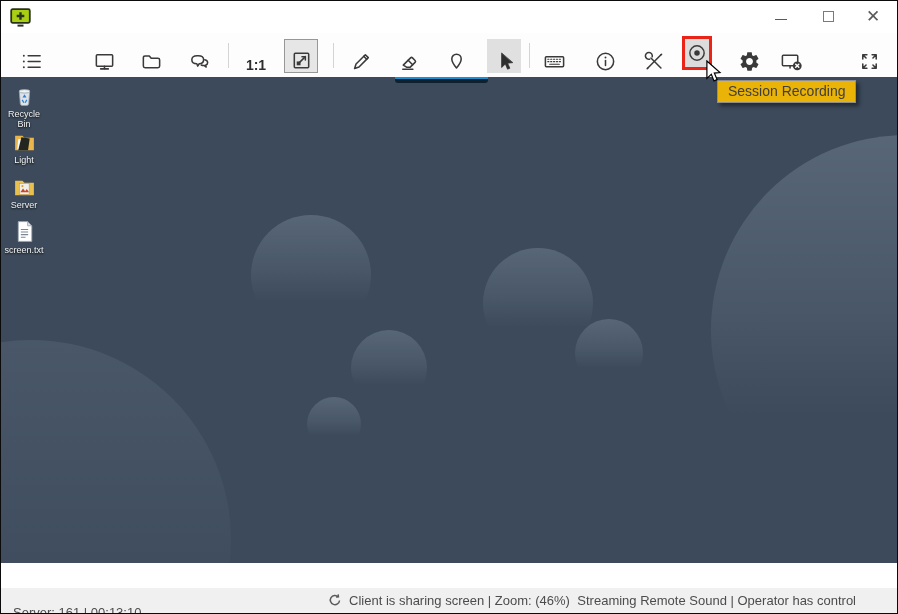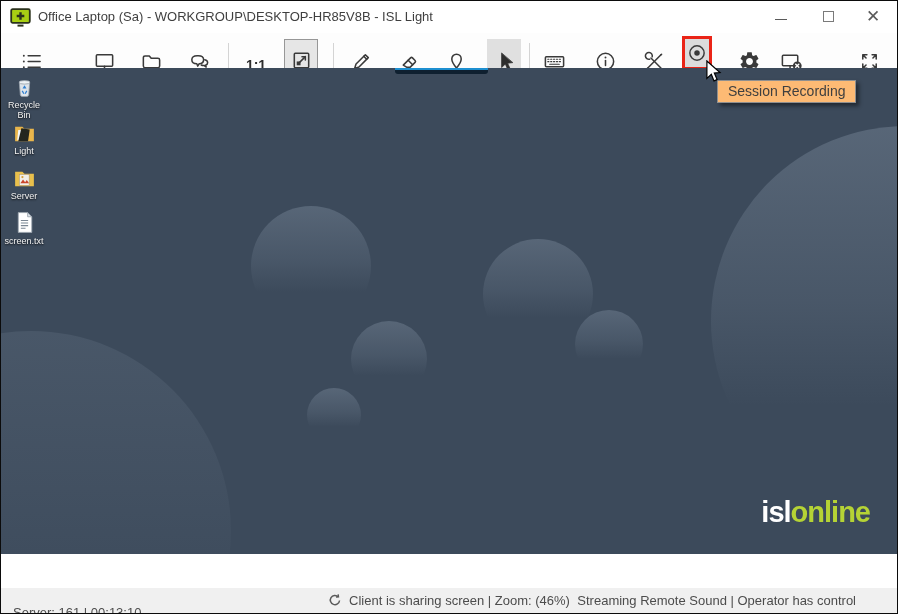--- a/index.html
+++ b/index.html
@@ -21,54 +21,53 @@
   .tbtn { position:absolute; top:6px; width:34px; height:34px; display:flex; align-items:flex-end; justify-content:center; background:transparent; border:none; }
   .tbtn svg { width:23px; height:23px; stroke:#3a3a3a; fill:none; stroke-width:1.6; stroke-linecap:round; stroke-linejoin:round; }
   .tbtn.selected { background:#e0e0e0; }
   .tbtn.selected-bordered { background:#e6e6e6; border:1px solid #979797; }
   .tb-sep { position:absolute; top:10px; width:1px; height:25px; background:#d4d4d4; }
   .ratio-label { font-size:14px; font-weight:bold; color:#2d2d2d; letter-spacing:0; }
   .tbtn-record { position:absolute; left:681px; top:3px; width:30px; height:34px; border:3px solid #ea2417; background:#dcdcdc; display:flex; align-items:center; justify-content:center; }
   .tbtn-record svg { width:22px; height:22px; stroke:#3a3a3a; fill:none; stroke-width:1.6; }
 
   
-  .desktop { position:absolute; left:0; top:67px; width:896px; height:486px; background:#3c4a5b; overflow:hidden; }
+  .desktop { position:absolute; left:0; top:76px; width:896px; height:486px; background:#3c4a5b; overflow:hidden; }
   .bubble { position:absolute; border-radius:50%;
     background:linear-gradient(to bottom, rgba(186,202,220,0.22) 0%, rgba(186,202,220,0.10) 45%, rgba(186,202,220,0.0) 72%); }
   .bubble.faint { background:linear-gradient(to bottom, rgba(186,202,220,0.10) 0%, rgba(186,202,220,0.04) 45%, rgba(186,202,220,0.0) 72%); }
   .tab-handle { position:absolute; left:394px; top:0; width:93px; height:6px; background:#0f2030; border-top:2px solid #1d8fd0; border-radius:0 0 3px 3px; }
   .dicon { position:absolute; left:1px; width:44px; text-align:center; }
   .dicon svg { width:25px; height:25px; display:block; margin:0 auto; }
   .dicon .dlabel { display:block; margin-top:1px; font-size:9px; color:#f2f2f2; text-shadow:0 1px 2px rgba(0,0,0,0.9); line-height:10px; }
   .logo { position:absolute; right:27px; top:428px; font-size:29px; font-weight:bold; letter-spacing:-1px; }
   .logo .isl { color:#ffffff; } .logo .online { color:#b5d335; }
 
   
   .statusbar { position:absolute; left:0; top:587px; width:896px; height:26px; background:#f0f0f0; font-size:13px; color:#4c4c4c; }
   .sb-left { position:absolute; left:12px; top:12px; line-height:25px; white-space:nowrap; }
   .sb-center { position:absolute; left:0; width:100%; top:0; line-height:25px; text-align:center; white-space:nowrap; }
   .sb-center svg { width:14px; height:14px; vertical-align:-2px; margin-right:7px; stroke:#5a5a5a; fill:none; stroke-width:1.7; }
   .sb-right { position:absolute; right:41px; top:0; line-height:25px; white-space:nowrap; }
 
   
-  .tooltip { position:absolute; left:716px; top:79px; height:23px; background:#fdba74; border:1px solid #8f8f8f; box-shadow:3px 3px 4px rgba(0,0,0,0.45); font-size:14px; color:#3f3f3f; line-height:21px; padding:0 9px 0 10px; z-index:40; }
+  .tooltip { position:absolute; left:716px; top:79px; height:23px; background:#eab308; border:1px solid #8f8f8f; box-shadow:3px 3px 4px rgba(0,0,0,0.45); font-size:14px; color:#3f3f3f; line-height:21px; padding:0 9px 0 10px; z-index:40; }
   .cursor { position:absolute; left:704px; top:59px; z-index:50; }
 </style>
 </head>
 <body>
 
 <div class="window">
 
   <div class="titlebar">
     <svg class="title-icon" viewBox="0 0 21 19">
       <rect x="1.2" y="1.2" width="18.6" height="13.6" rx="1.5" fill="#a8cf13" stroke="#2b321c" stroke-width="1.8"></rect>
       <path d="M10.5 4.2 v7.6 M6.7 8 h7.6" stroke="#2b321c" stroke-width="2.4"></path>
       <path d="M7.5 17.6 h6" stroke="#2b321c" stroke-width="2"></path>
     </svg>
-    <span class="title-text">Office Laptop (Sa) - WORKGROUP\DESKTOP-HR85V8B - ISL Light</span>
     <div class="winbtn winbtn-min">
         <div class="glyph-min"></div>
       </div>
     <div class="winbtn winbtn-max">
         <div class="glyph-max"></div>
       </div>
     <div class="winbtn winbtn-close">
         <span class="glyph-close">✕</span>
       </div>
   </div>
@@ -227,23 +226,20 @@
     </div>
     <div class="dicon" style="top:142px">
       <svg viewBox="0 0 24 24">
         <path d="M6 2.5 h9 l4 4 V21.5 H6 z" fill="#ffffff" stroke="#97a1ab" stroke-width="0.8"></path>
         <path d="M15 2.5 v4 h4 z" fill="#dde3e9" stroke="#97a1ab" stroke-width="0.8"></path>
         <path d="M8.5 10 h7 M8.5 12.5 h7 M8.5 15 h7 M8.5 17.5 h4.5" stroke="#7b8794" stroke-width="1"></path>
       </svg>
       <span class="dlabel">screen.txt</span>
     </div>
 
-    <div class="logo">
-      <span class="isl">isl</span><span class="online">online</span>
-    </div>
 
   </div>
 
   <div class="statusbar">
     <span class="sb-left">Server: 161  |  00:13:10</span>
     <span class="sb-center">
       <svg viewBox="0 0 16 16">
         <path d="M13.2 8.6 a5.3 5.3 0 1 1 -1.5-4.3" fill="none"></path>
         <polyline points="11.6,1.6 11.9,4.4 9.1,4.7" fill="none"></polyline>
       </svg><span>Client is sharing screen  |  Zoom: (46%)</span>

